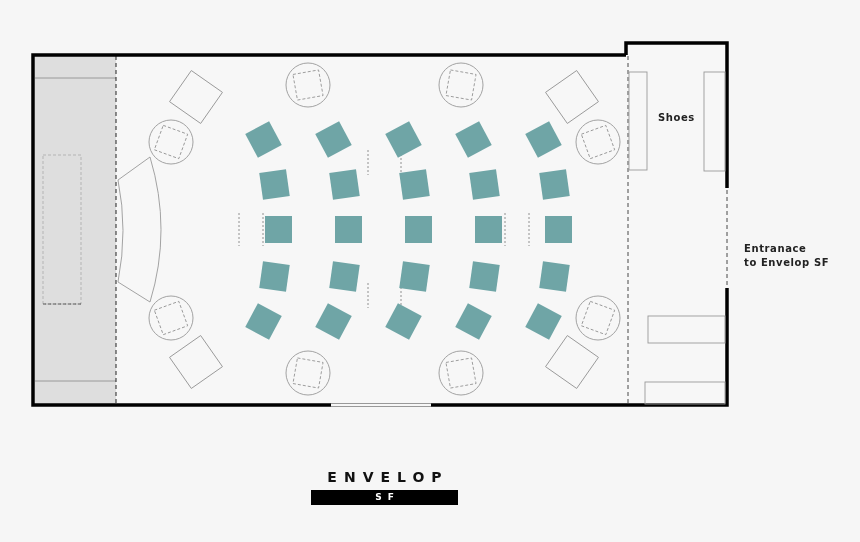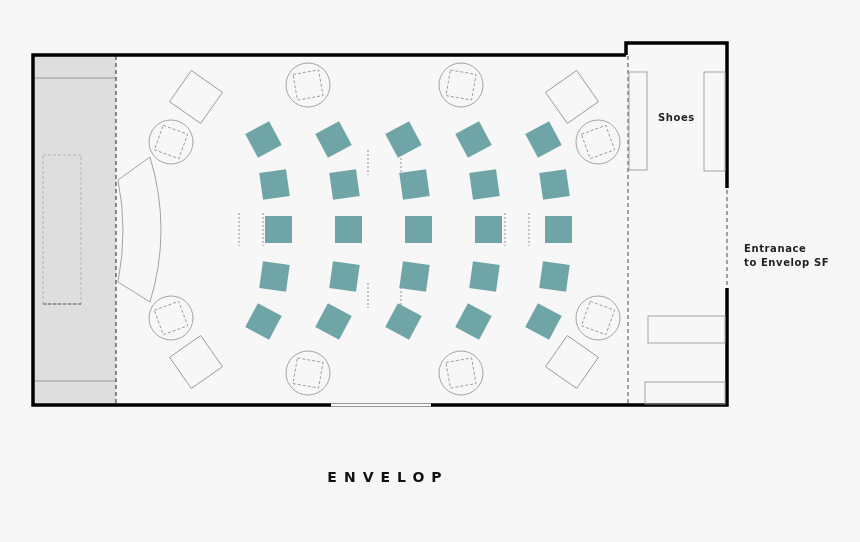--- a/index.html
+++ b/index.html
@@ -141,13 +141,14 @@
 </svg>
 
 <div id="shoes-label" class="label">Shoes</div>
 <div id="entrance-label" class="label">
   <div>Entranace</div>
   <div>to Envelop SF</div>
 </div>
 
 <div id="logo">
   <span id="logo-word">ENVELOP</span>
+  <div id="logo-bar">SF</div>
 </div>
 
 </body></html>

